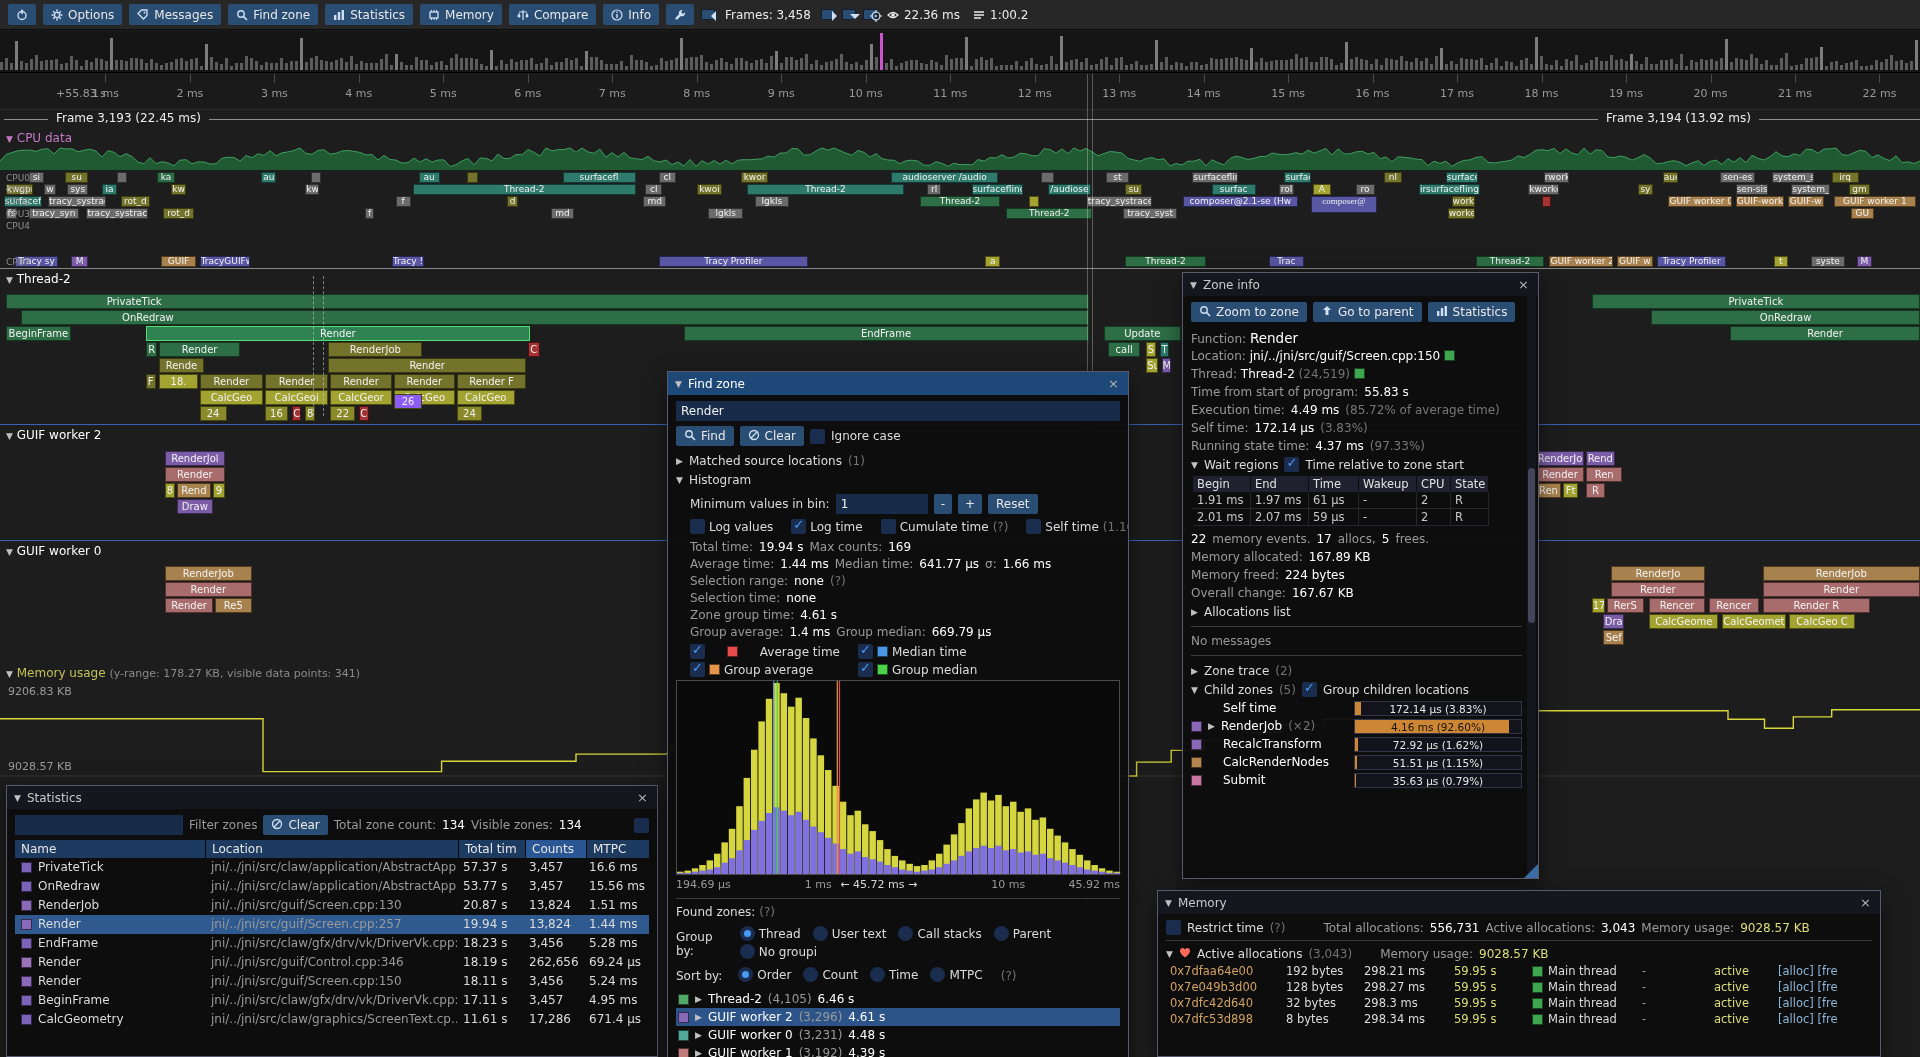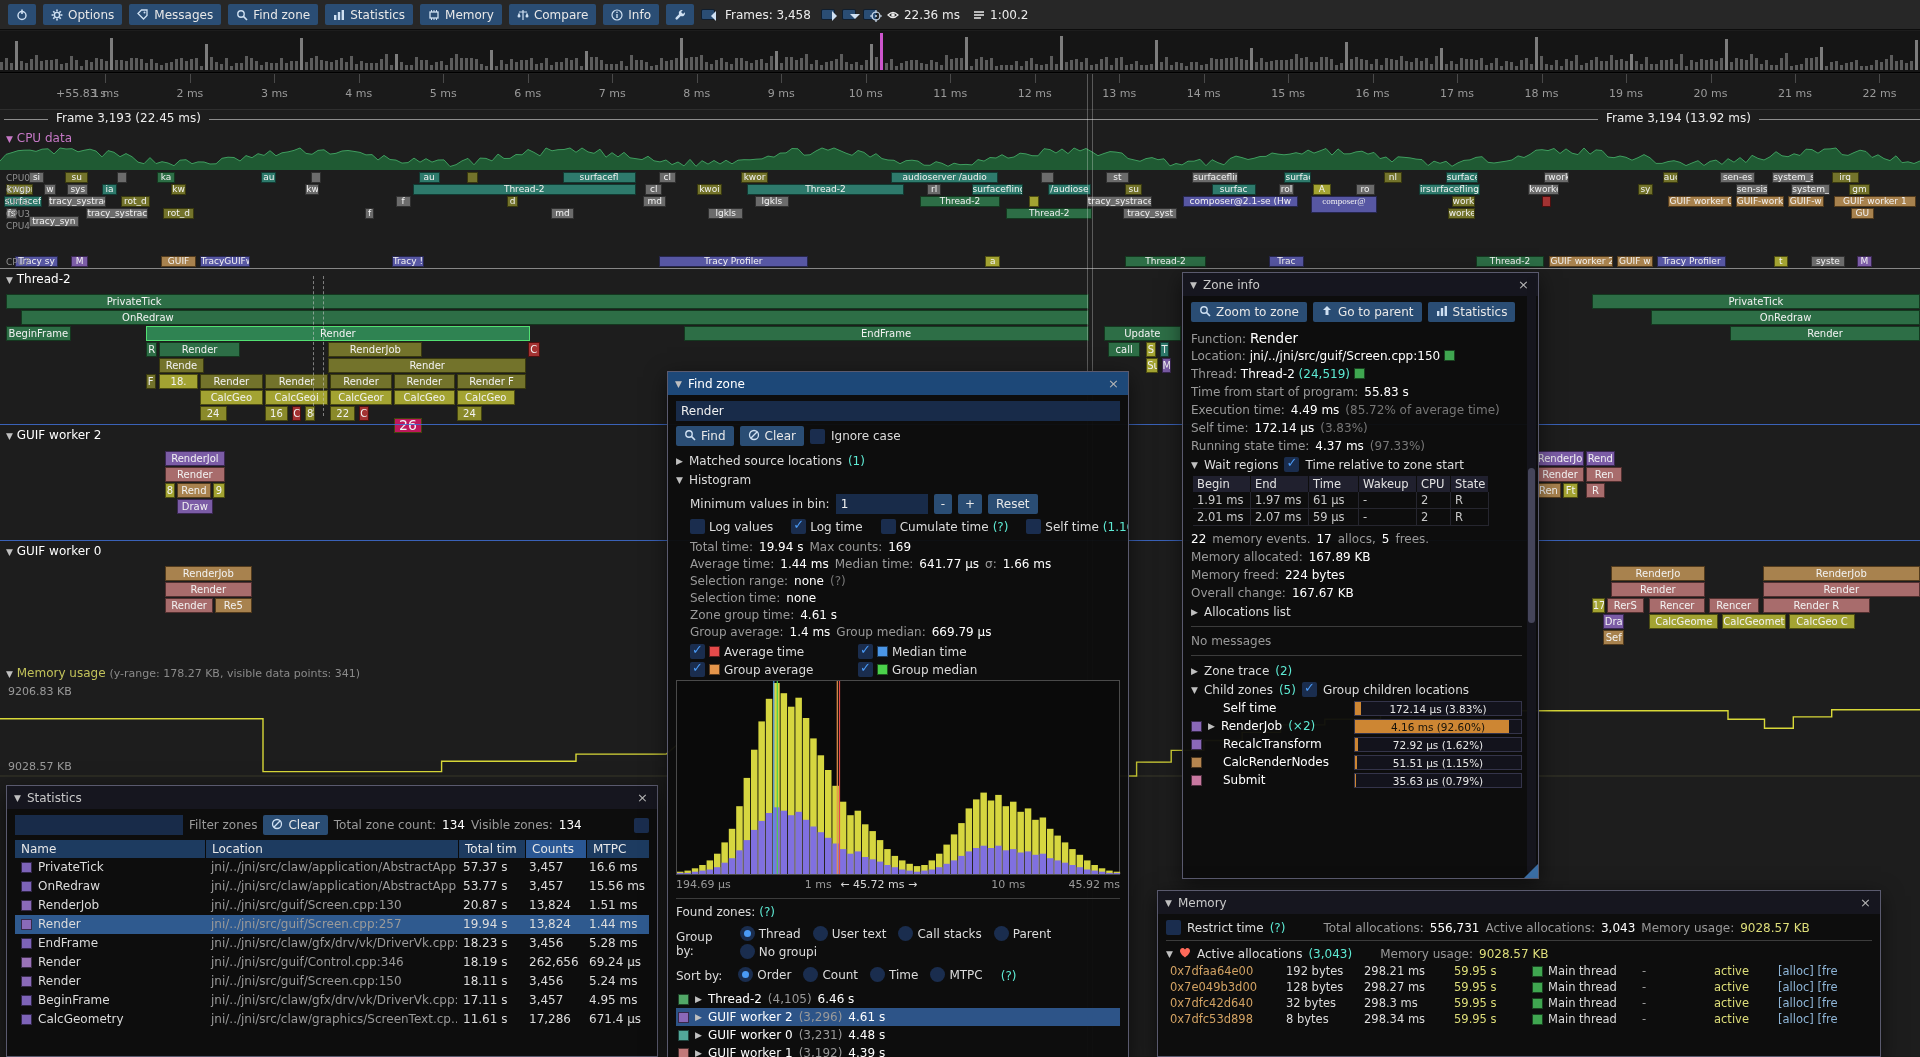--- a/index.html
+++ b/index.html
@@ -1,21 +1,21 @@
 <!DOCTYPE html>
 <html><head>
 <meta charset="utf-8">
 <style>
   *{margin:0;padding:0;box-sizing:border-box}
   html,body{width:1920px;height:1057px;overflow:hidden}
   body{background:#1d1d1d;font-family:"DejaVu Sans","Liberation Sans",sans-serif;font-size:12px;color:#dcdcdc;position:relative}
   .ic{vertical-align:-1px}
   .ic.red{color:#ff6a5a}
   .tri{color:#c0c0c0;font-size:9px}
-  .dim{color:#999}.q{color:#5eead4}
+  .dim{color:#999}.q{color:#737373}
   .rt{margin-right:6px}.rt-l{color:#9a9a9a}.rt-v{color:#fff}.rt-q{color:#777}.rt-y{color:#dede7a}
 
   
   #toolbar{position:absolute;left:0;top:0;width:1920px;height:30px;background:#272727;border-bottom:1px solid #0c0c0c;display:flex;align-items:center;gap:7px;padding:0 8px;z-index:6}
   .tbtn{display:inline-flex;align-items:center;gap:5px;background:#2a4d74;color:#e8e8e8;height:21px;padding:0 8px;border-radius:2px;cursor:pointer;white-space:nowrap}
   .tbtn.sq{padding:0 6px}
   .tbtn .ic{color:#cfe0f2}
   .tb-text{display:inline-flex;align-items:center;gap:5px;color:#ececec;margin:0 3px;white-space:nowrap}
 
   
@@ -738,21 +738,21 @@
       <div class="tlz" style="left: 75.6%; width: 1.2%; top: 0px; height: 11px; background: rgb(115, 115, 43); border: 1px solid rgb(57, 57, 15); font-size: 9px; line-height: 9px;">worke</div>
       <div class="tlz" style="left: 80.3%; width: 0.5%; top: 0px; height: 11px; background: rgb(163, 50, 50); border: 1px solid rgb(77, 15, 15); font-size: 9px; line-height: 9px;"></div>
       <div class="tlz" style="left: 86.9%; width: 3.3%; top: 0px; height: 11px; background: rgb(168, 130, 78); border: 1px solid rgb(82, 59, 29); font-size: 9px; line-height: 9px;">GUIF worker 0</div>
       <div class="tlz" style="left: 90.4%; width: 2.5%; top: 0px; height: 11px; background: rgb(168, 130, 78); border: 1px solid rgb(82, 59, 29); font-size: 9px; line-height: 9px;">GUIF-work</div>
       <div class="tlz" style="left: 93.1%; width: 1.9%; top: 0px; height: 11px; background: rgb(168, 130, 78); border: 1px solid rgb(82, 59, 29); font-size: 9px; line-height: 9px;">GUIF-w</div>
       <div class="tlz" style="left: 95.5%; width: 4.3%; top: 0px; height: 11px; background: rgb(168, 130, 78); border: 1px solid rgb(82, 59, 29); font-size: 9px; line-height: 9px;">GUIF worker 1</div>
     </div>
     <div class="cpu-row" style="top: 36px;">
       <span class="cpu-label">CPU3</span>
       <div class="tlz" style="left: 0.3%; width: 0.6%; top: 0px; height: 11px; background: rgb(107, 107, 107); border: 1px solid rgb(48, 48, 48); font-size: 9px; line-height: 9px;">fs</div>
-      <div class="tlz" style="left: 1.5%; width: 2.6%; top: 8px; height: 11px; background: rgb(107, 107, 107); border: 1px solid rgb(48, 48, 48); font-size: 9px; line-height: 9px;">tracy_syn</div>
+      <div class="tlz" style="left: 1.5%; width: 2.6%; top: 0px; height: 11px; background: rgb(107, 107, 107); border: 1px solid rgb(48, 48, 48); font-size: 9px; line-height: 9px;">tracy_syn</div>
       <div class="tlz" style="left: 4.5%; width: 3.2%; top: 0px; height: 11px; background: rgb(107, 107, 107); border: 1px solid rgb(48, 48, 48); font-size: 9px; line-height: 9px;">tracy_systrace</div>
       <div class="tlz" style="left: 8.5%; width: 1.6%; top: 0px; height: 11px; background: rgb(115, 115, 43); border: 1px solid rgb(57, 57, 15); font-size: 9px; line-height: 9px;">rot_d</div>
       <div class="tlz" style="left: 19%; width: 0.5%; top: 0px; height: 11px; background: rgb(107, 107, 107); border: 1px solid rgb(48, 48, 48); font-size: 9px; line-height: 9px;">f</div>
       <div class="tlz" style="left: 28.7%; width: 1.2%; top: 0px; height: 11px; background: rgb(107, 107, 107); border: 1px solid rgb(48, 48, 48); font-size: 9px; line-height: 9px;">md</div>
       <div class="tlz" style="left: 36.9%; width: 1.8%; top: 0px; height: 11px; background: rgb(107, 107, 107); border: 1px solid rgb(48, 48, 48); font-size: 9px; line-height: 9px;">lgkls</div>
       <div class="tlz" style="left: 52.4%; width: 4.5%; top: 0px; height: 11px; background: rgb(45, 110, 70); border: 1px solid rgb(20, 56, 31); font-size: 9px; line-height: 9px;">Thread-2</div>
       <div class="tlz" style="left: 58.5%; width: 2.8%; top: 0px; height: 11px; background: rgb(107, 107, 107); border: 1px solid rgb(48, 48, 48); font-size: 9px; line-height: 9px;">tracy_syst</div>
       <div class="tlz" style="left: 75.4%; width: 1.4%; top: 0px; height: 11px; background: rgb(115, 115, 43); border: 1px solid rgb(57, 57, 15); font-size: 9px; line-height: 9px;">worke</div>
       <div class="tlz" style="left: 96.4%; width: 1.2%; top: 0px; height: 11px; background: rgb(168, 130, 78); border: 1px solid rgb(82, 59, 29); font-size: 9px; line-height: 9px;">GU</div>
     </div>
@@ -815,21 +815,21 @@
       <div class="tlz" style="left: 13.8%; width: 3.3%; top: 96px; height: 15px; background: rgb(163, 163, 50); border: 1px solid rgb(77, 77, 18); font-size: 10px; line-height: 13px;">CalcGeoi</div>
       <div class="tlz" style="left: 17.2%; width: 3.2%; top: 96px; height: 15px; background: rgb(163, 163, 50); border: 1px solid rgb(77, 77, 18); font-size: 10px; line-height: 13px;">CalcGeor</div>
       <div class="tlz" style="left: 20.5%; width: 3.2%; top: 96px; height: 15px; background: rgb(163, 163, 50); border: 1px solid rgb(77, 77, 18); font-size: 10px; line-height: 13px;">CalcGeo</div>
       <div class="tlz" style="left: 23.8%; width: 3%; top: 96px; height: 15px; background: rgb(163, 163, 50); border: 1px solid rgb(77, 77, 18); font-size: 10px; line-height: 13px;">CalcGeo</div>
       <div class="tlz" style="left: 10.4%; width: 1.4%; top: 112px; height: 15px; background: rgb(138, 138, 42); border: 1px solid rgb(68, 68, 15); font-size: 10px; line-height: 13px;">24</div>
       <div class="tlz" style="left: 13.8%; width: 1.2%; top: 112px; height: 15px; background: rgb(138, 138, 42); border: 1px solid rgb(68, 68, 15); font-size: 10px; line-height: 13px;">16</div>
       <div class="tlz" style="left: 15.2%; width: 0.5%; top: 112px; height: 15px; background: rgb(163, 50, 50); border: 1px solid rgb(77, 15, 15); font-size: 10px; line-height: 13px;">C</div>
       <div class="tlz" style="left: 15.9%; width: 0.5%; top: 112px; height: 15px; background: rgb(138, 138, 42); border: 1px solid rgb(68, 68, 15); font-size: 10px; line-height: 13px;">8</div>
       <div class="tlz" style="left: 17.2%; width: 1.3%; top: 112px; height: 15px; background: rgb(138, 138, 42); border: 1px solid rgb(68, 68, 15); font-size: 10px; line-height: 13px;">22</div>
       <div class="tlz" style="left: 18.7%; width: 0.5%; top: 112px; height: 15px; background: rgb(163, 50, 50); border: 1px solid rgb(77, 15, 15); font-size: 10px; line-height: 13px;">C</div>
-      <div class="tlz" style="left: 20.5%; width: 1.5%; top: 124px; height: 15px; background: #be185d; border: 1px solid rgb(68, 68, 15); font-size: 14px; line-height: 13px;">26</div>
+      <div class="tlz" style="left: 20.5%; width: 1.5%; top: 100px; height: 15px; background: #8b5cf6; border: 1px solid rgb(68, 68, 15); font-size: 10px; line-height: 13px;">26</div>
       <div class="tlz" style="left: 23.8%; width: 1.3%; top: 112px; height: 15px; background: rgb(138, 138, 42); border: 1px solid rgb(68, 68, 15); font-size: 10px; line-height: 13px;">24</div>
     </div>
     <div class="tsep" style="top: 424px; background: rgb(63, 111, 212);"></div>
     <div class="sec-head" style="top: 428px;"><span class="tri">▼</span> <span style="color:#fff">GUIF worker 2</span></div>
     <div class="trows" style="top: 451px;">
       <div class="tlz" style="left: 8.6%; width: 3.1%; top: 0px; height: 15px; background: rgb(123, 92, 166); border: 1px solid rgb(58, 39, 82); font-size: 10px; line-height: 13px;">RenderJol</div>
       <div class="tlz" style="left: 80%; width: 2.5%; top: 0px; height: 15px; background: rgb(123, 92, 166); border: 1px solid rgb(58, 39, 82); font-size: 10px; line-height: 13px;">RenderJo</div>
       <div class="tlz" style="left: 82.6%; width: 1.5%; top: 0px; height: 15px; background: rgb(123, 92, 166); border: 1px solid rgb(58, 39, 82); font-size: 10px; line-height: 13px;">Rend</div>
       <div class="tlz" style="left: 8.6%; width: 3.1%; top: 16px; height: 15px; background: rgb(168, 108, 108); border: 1px solid rgb(82, 48, 48); font-size: 10px; line-height: 13px;">Render</div>
       <div class="tlz" style="left: 80%; width: 2.5%; top: 16px; height: 15px; background: rgb(168, 108, 108); border: 1px solid rgb(82, 48, 48); font-size: 10px; line-height: 13px;">Render</div>
@@ -1061,21 +1061,21 @@
     <div id="fz-stats" style="margin-left:14px">
         <div class="fz-line"><span class="rt rt-l">Total time:</span><span class="rt rt-v">19.94 s</span><span class="rt rt-l">Max counts:</span><span class="rt rt-v">169</span></div>
         <div class="fz-line"><span class="rt rt-l">Average time:</span><span class="rt rt-v">1.44 ms</span><span class="rt rt-l">Median time:</span><span class="rt rt-v">641.77 μs</span><span class="rt rt-l">σ:</span><span class="rt rt-v">1.66 ms</span></div>
         <div class="fz-line"><span class="rt rt-l">Selection range:</span><span class="rt rt-v">none</span><span class="rt rt-q">(?)</span></div>
         <div class="fz-line"><span class="rt rt-l">Selection time:</span><span class="rt rt-v">none</span></div>
         <div class="fz-line"><span class="rt rt-l">Zone group time:</span><span class="rt rt-v">4.61 s</span></div>
         <div class="fz-line"><span class="rt rt-l">Group average:</span><span class="rt rt-v">1.4 ms</span><span class="rt rt-l">Group median:</span><span class="rt rt-v">669.79 μs</span></div>
       </div>
     <div id="fz-legend" style="margin-left:14px">
         <div class="row" style="margin: 3px 0px;">
-          <span class="opt" style="width: 150px;">
+          <span class="opt" style="width: 150px; justify-content: space-between;">
             <span class="chk on"></span>
             <span class="sq" style="background:#e64b4b"></span>
             <span>Average time</span>
           </span>
           <span class="opt" style="width: 150px;">
             <span class="chk on"></span>
             <span class="sq" style="background:#4b96e6"></span>
             <span>Median time</span>
           </span>
         </div>

